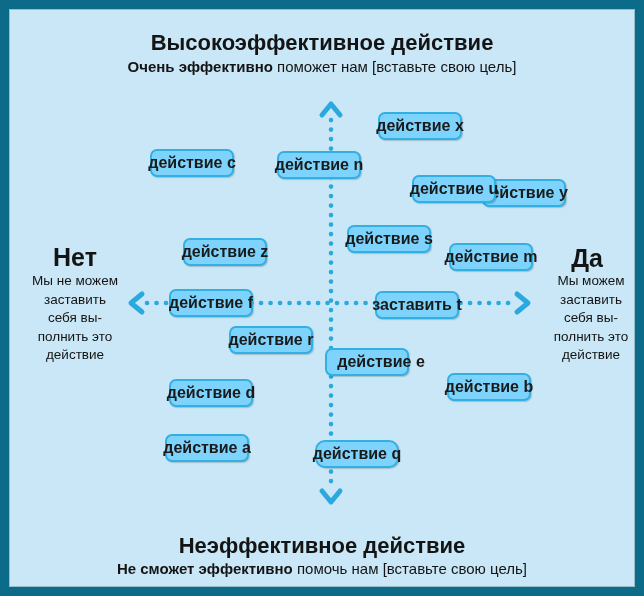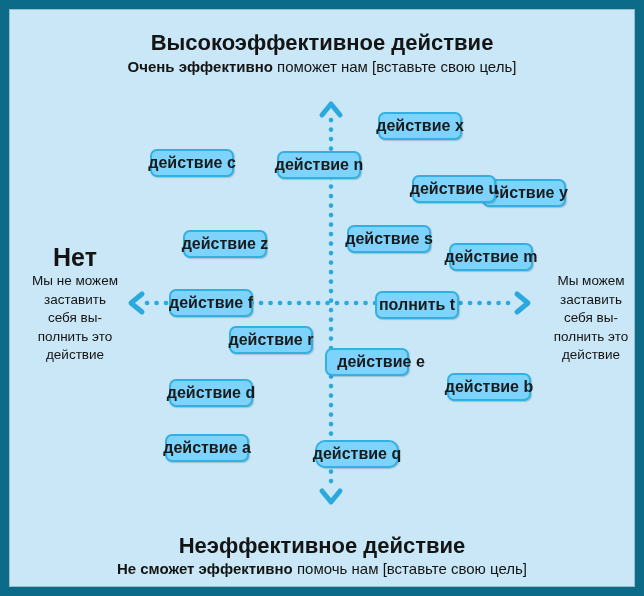--- a/index.html
+++ b/index.html
@@ -58,37 +58,38 @@
     </g>
   </svg>
 
   <div class="abs side-label" style="top:234px;left:20px;width:92px">Нет</div>
   <div class="abs side-desc" style="top:263px;left:4px;width:124px">Мы не можем
 заставить
 себя вы-
 полнить это
 действие</div>
 
+  <div class="abs side-label" style="top:235px;left:530px;width:96px">Да</div>
   <div class="abs side-desc" style="top:263px;left:526px;width:112px">Мы можем
 заставить
 себя вы-
 полнить это
 действие</div>
 
   <div>
       <div class="action-box" style="left: 369px; top: 103px;">действие x</div>
       <div class="action-box" style="left: 141px; top: 140px;">действие c</div>
       <div class="action-box" style="left: 268px; top: 142px;">действие n</div>
       <div class="action-box" style="left: 473px; top: 153px; margin-top: 17px;">действие y</div>
       <div class="action-box" style="left: 371px; top: 166px; margin-left: 32px;">действие u</div>
       <div class="action-box" style="left: 338px; top: 216px;">действие s</div>
-      <div class="action-box" style="left: 174px; top: 221px; text-align: center;">действие z</div>
+      <div class="action-box" style="left: 174px; top: 229px; text-align: center;">действие z</div>
       <div class="action-box" style="left: 440px; top: 234px;">действие m</div>
       <div class="action-box" style="left: 160px; top: 280px;">действие f</div>
-      <div class="action-box" style="left: 366px; top: 282px;">полнить t</div>
+      <div class="action-box" style="left: 366px; top: 282px;">заставить t</div>
       <div class="action-box" style="left: 220px; top: 317px;">действие r</div>
       <div class="action-box" style="left: 316px; top: 339px; padding-left: 28px;">действие e</div>
       <div class="action-box" style="left: 438px; top: 364px;">действие b</div>
       <div class="action-box" style="left: 160px; top: 370px;">действие d</div>
       <div class="action-box" style="left: 156px; top: 425px;">действие a</div>
       <div class="action-box" style="left: 306px; top: 431px; border-radius: 10px;">действие q</div>
     </div>
 
   <div class="abs center title" style="top:524px">Неэффективное действие</div>
   <div class="abs center subtitle" style="top:551px"><b>Не сможет эффективно</b><span> помочь нам [вставьте свою цель]</span></div>

